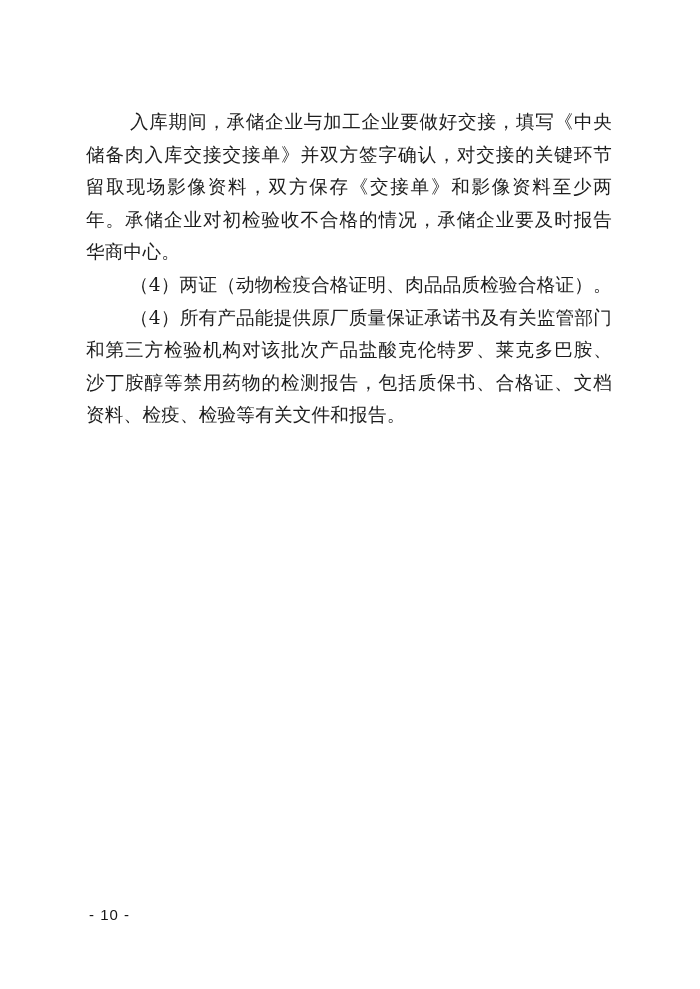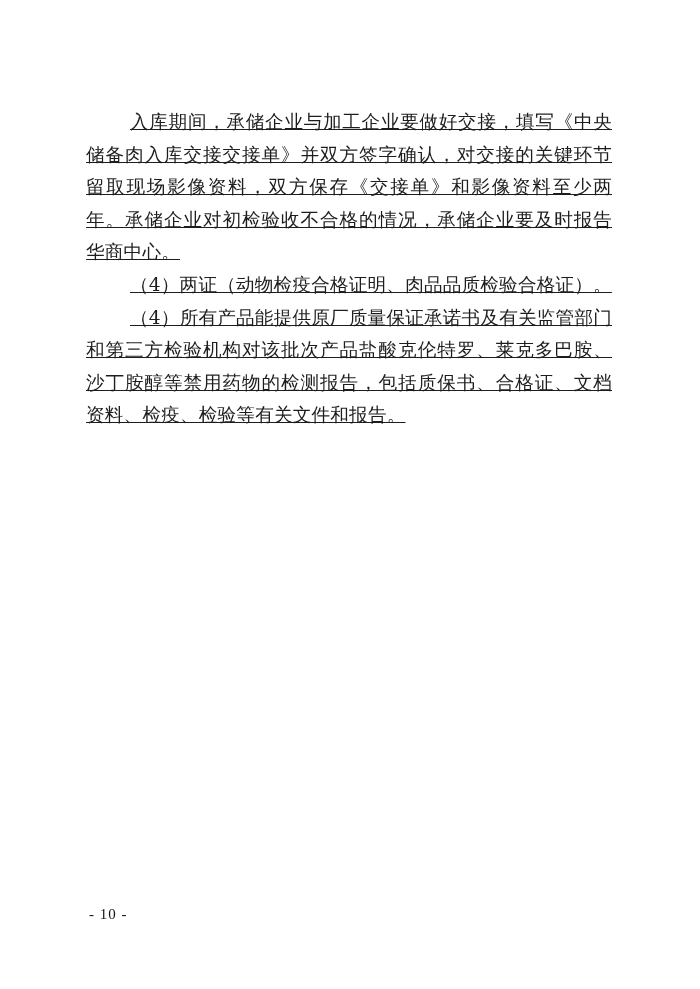--- a/index.html
+++ b/index.html
@@ -27,33 +27,32 @@
     color: #1d1d1d;
   }
   .para {
     margin: 0;
     font-size: 18.6px;
     line-height: 32.6px;
     letter-spacing: 0.2px;
     text-align: justify;
     text-justify: inter-ideograph;
     text-indent: 44px;
-    text-decoration: underline;
   }
   .para .lead {
     font-weight: bold;
   }
   .footer {
     position: absolute;
     left: 89px;
     top: 906px;
     font-size: 15px;
     letter-spacing: 1px;
     color: #151515;
-    font-family: Liberation Serif, serif;
+    font-family: Liberation Sans, sans-serif;
   }
 </style>
 </head>
 <body>
 
 <div class="page">
   <div class="content">
 
     <p class="para"><span class="lead"></span><span>入库期间，承储企业与加工企业要做好交接，填写《中央储备肉入库交接交接单》并双方签字确认，对交接的关键环节留取现场影像资料，双方保存《交接单》和影像资料至少两年。承储企业对初检验收不合格的情况，承储企业要及时报告华商中心。</span></p>
 

